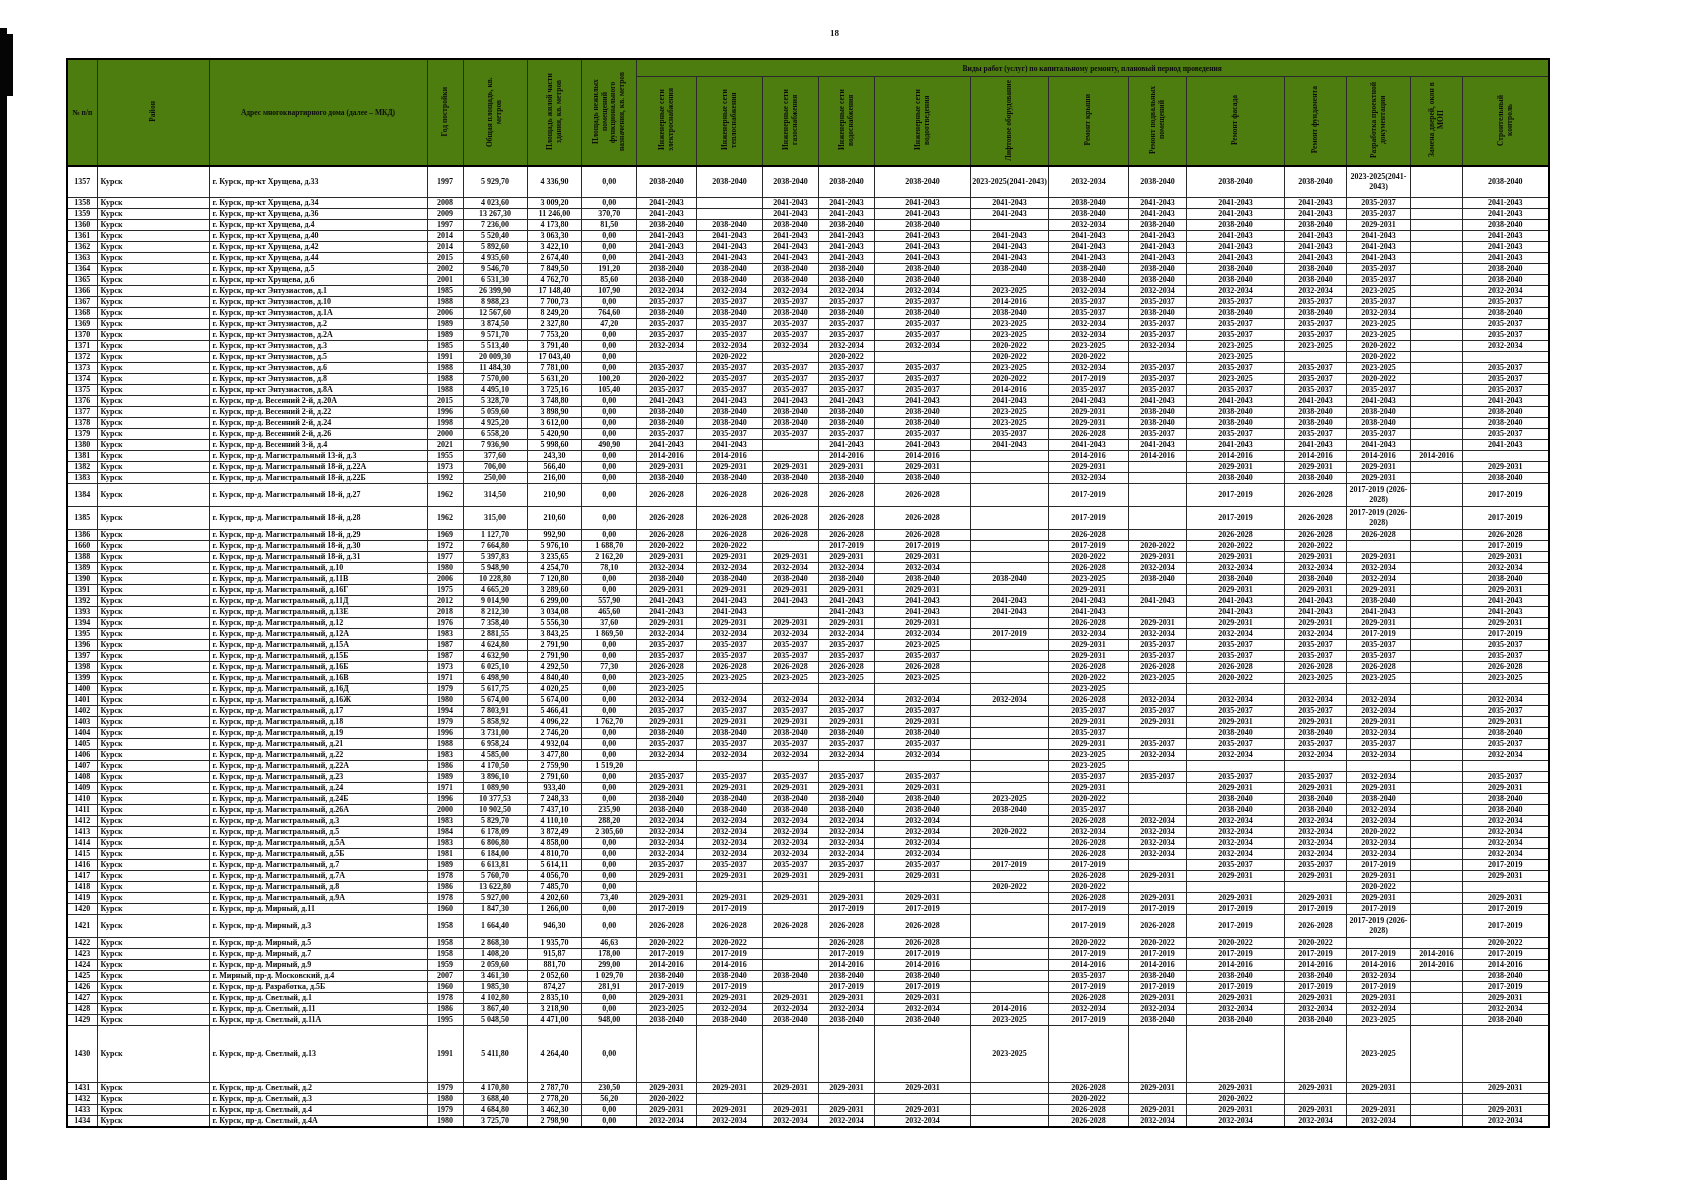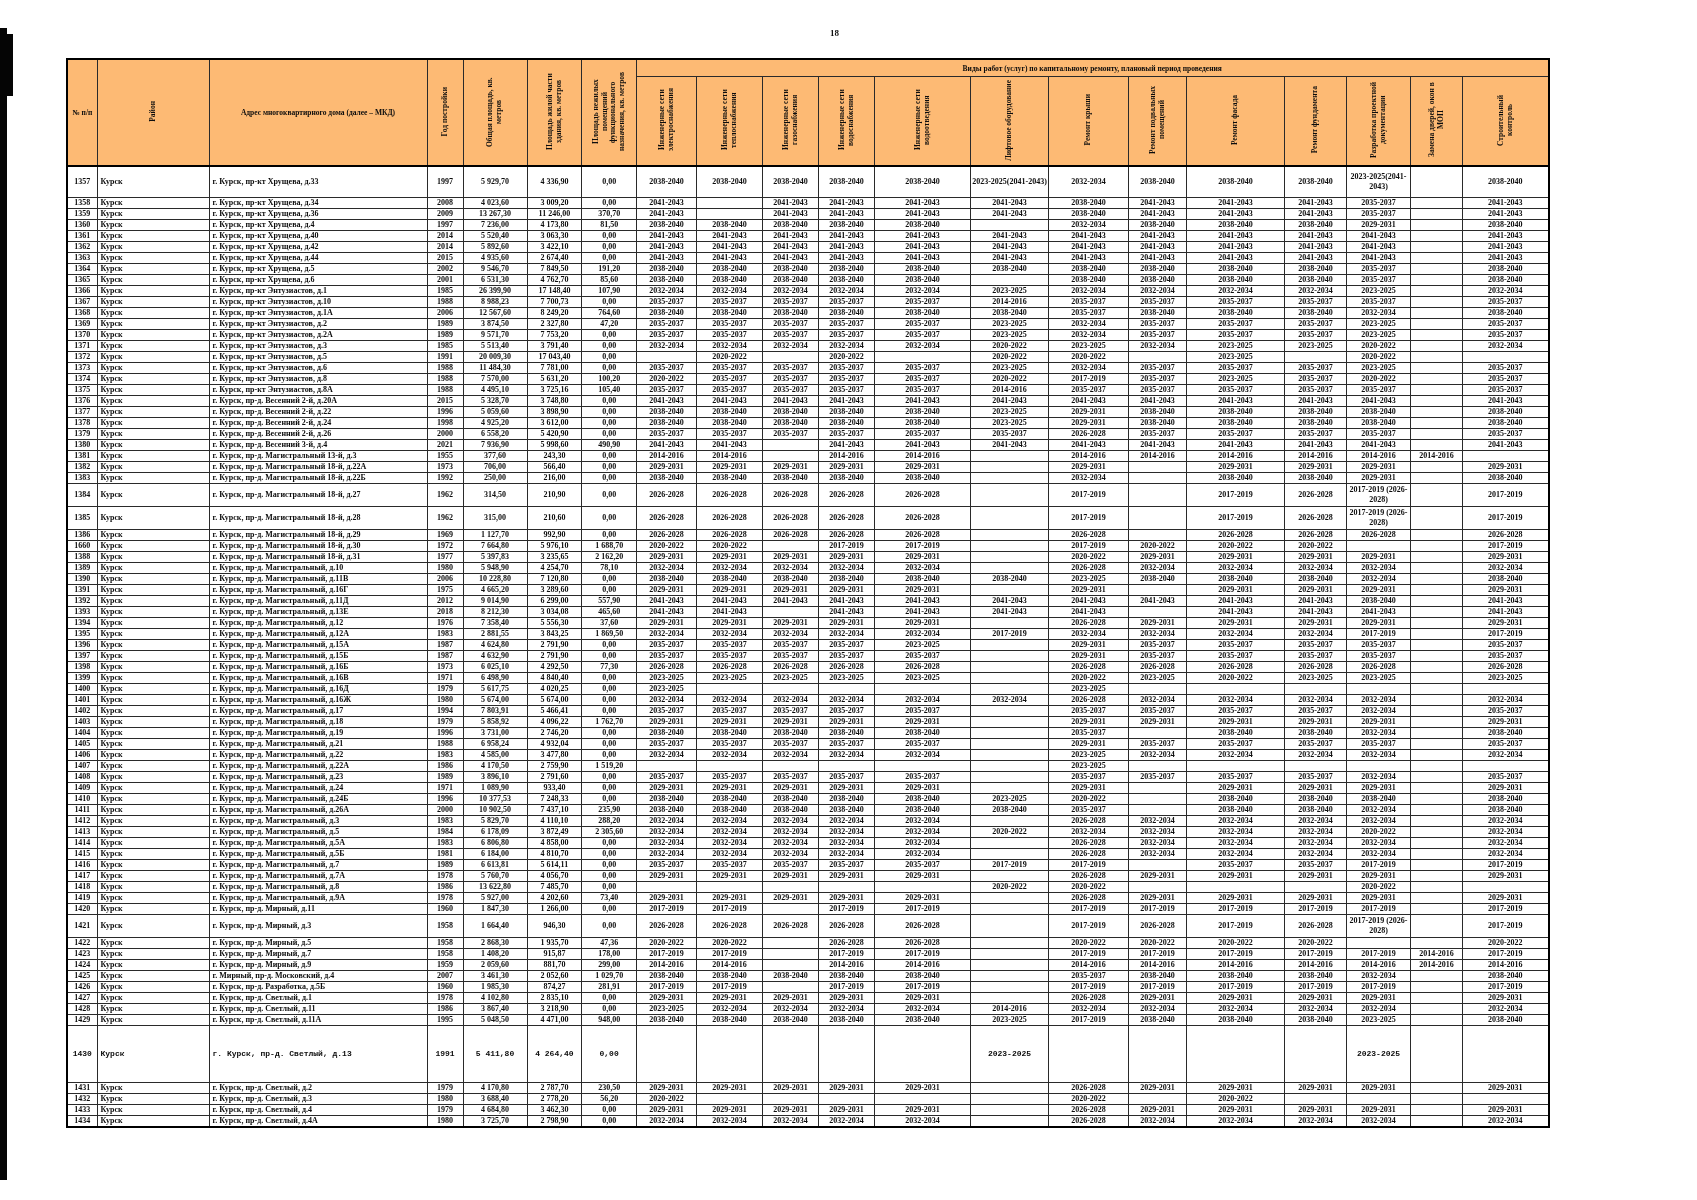--- a/index.html
+++ b/index.html
@@ -11,33 +11,33 @@
   .scan-edge-top { position:absolute; left:0; top:34px; width:13px; height:62px; background:#050505; }
   .page-number { position:absolute; top:28px; left:830px; font-size:9px; font-weight:bold;text-align:right; }
   table.main {
     border-collapse:collapse; position:absolute; left:66px; top:58px;
     table-layout:fixed; border:2px solid #000;
   }
   th, td {
     border:1px solid #2a2a2a; font-weight:bold; color:#0d0d0d;
     padding:0 1px; overflow:hidden; vertical-align:middle;
   }
-  thead th { font-size:7.5px; text-align:center; background:#fdba74; }
+  thead th { font-size:7.5px; text-align:center; background:#4d7c0f; }
   thead tr.group-row th { height:16px; }
   thead tr.label-row th, thead th[rowspan] { height:88px; }
   thead { border-bottom:2px solid #000; }
   td { font-size:8px; height:9px; line-height:10px; text-align:center; white-space:normal; }
   td.addr, td.district { text-align:left; padding-left:3px; }
   .v {
     writing-mode:vertical-rl; transform:rotate(180deg);
     display:inline-block; max-height:84px; line-height:1.15; text-align:center;
   }
   tbody tr:nth-child(1) td { height:30px; }
   tbody tr:nth-child(28) td, tbody tr:nth-child(29) td, tbody tr:nth-child(65) td { height:22px; }
-  tbody tr:nth-child(74) td { height:56px;font-family:Liberation Mono, monospace; }
+  tbody tr:nth-child(74) td { height:56px; }
   col.c-n{width:30px} col.c-district{width:112px} col.c-addr{width:218px}
   col.c-year{width:36px} col.c-total{width:64px} col.c-living{width:54px}
   col.c-nonliving{width:46px} col.c-el{width:60px} col.c-teplo{width:66px}
   col.c-gas{width:56px} col.c-voda{width:56px} col.c-vodootv{width:96px}
   col.c-lift{width:78px} col.c-roof{width:80px} col.c-basement{width:58px}
   col.c-facade{width:98px} col.c-foundation{width:62px} col.c-design{width:64px}
   col.c-doors{width:52px} col.c-control{width:86px}
 </style>
 </head>
 <body>
@@ -1527,21 +1527,21 @@
         <td></td>
         <td>2017-2019</td>
       </tr>
       <tr>
         <td>1422</td>
         <td class="district">Курск</td>
         <td class="addr">г. Курск, пр-д. Мирный, д.5</td>
         <td>1958</td>
         <td>2 868,30</td>
         <td>1 935,70</td>
-        <td>47,36</td>
+        <td>46,63</td>
         <td>2020-2022</td>
         <td>2020-2022</td>
         <td></td>
         <td>2026-2028</td>
         <td>2026-2028</td>
         <td></td>
         <td>2020-2022</td>
         <td>2020-2022</td>
         <td>2020-2022</td>
         <td>2020-2022</td>

